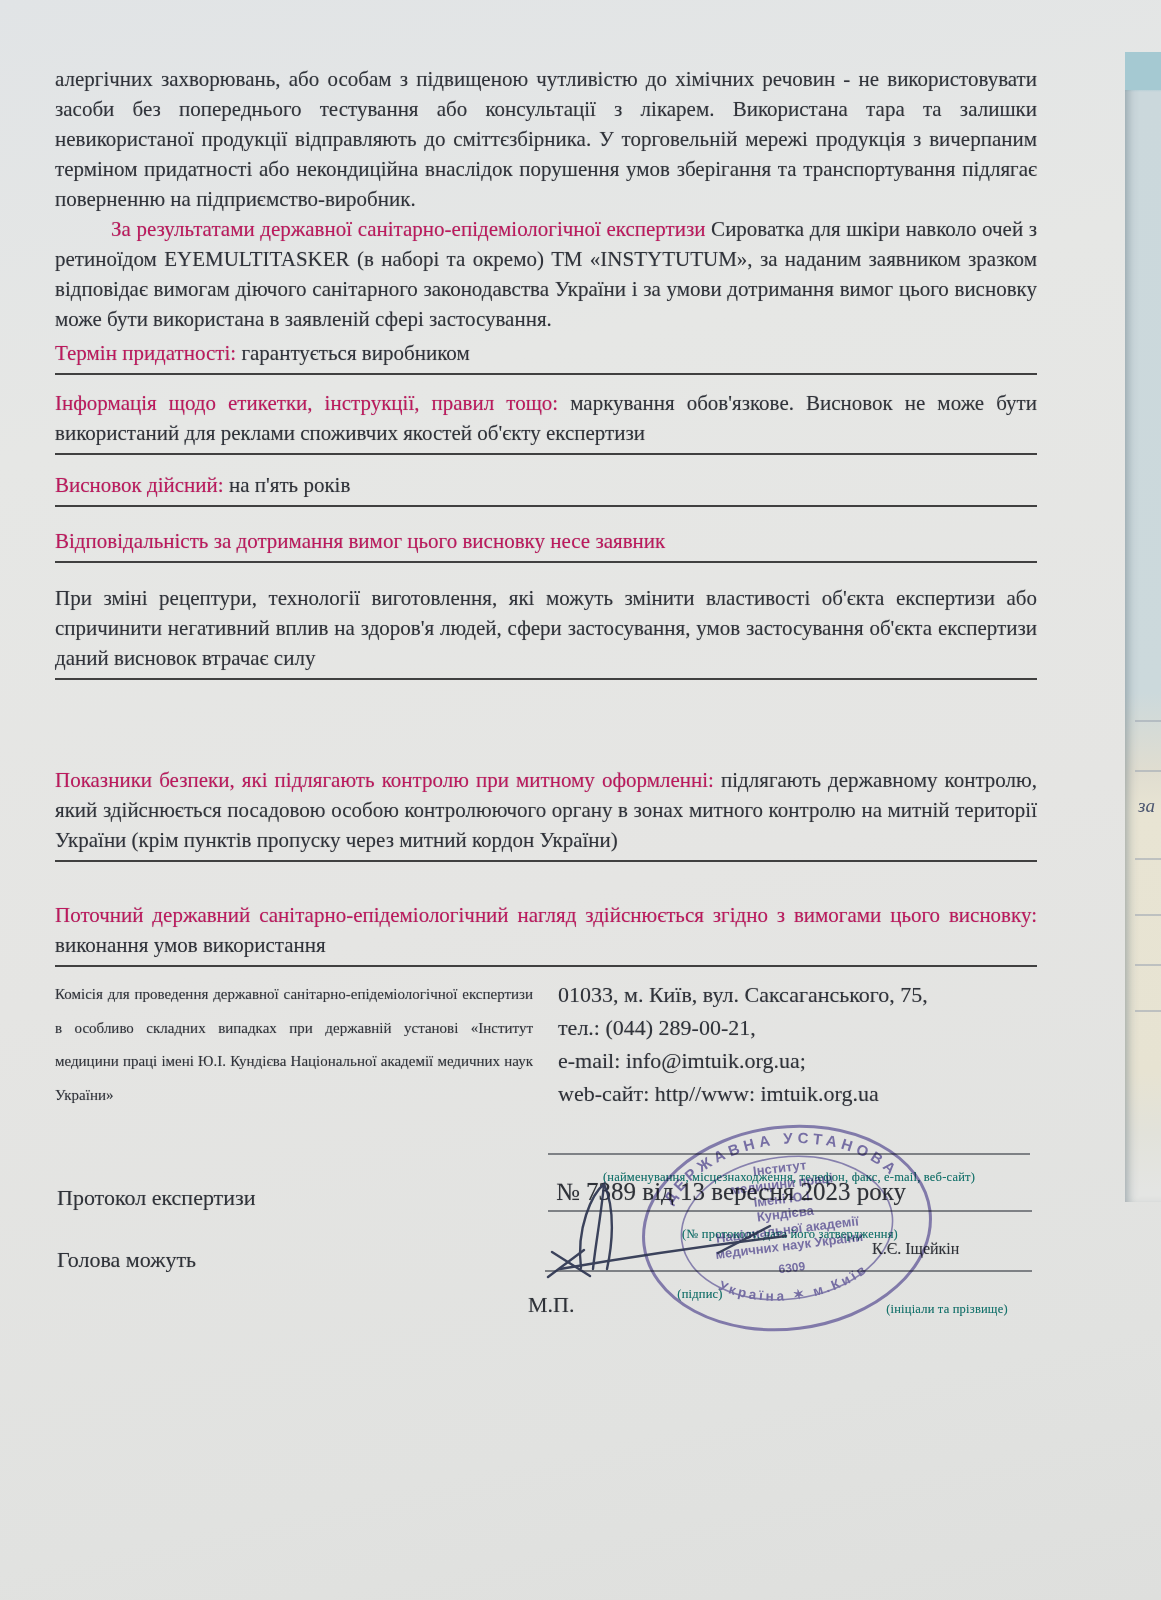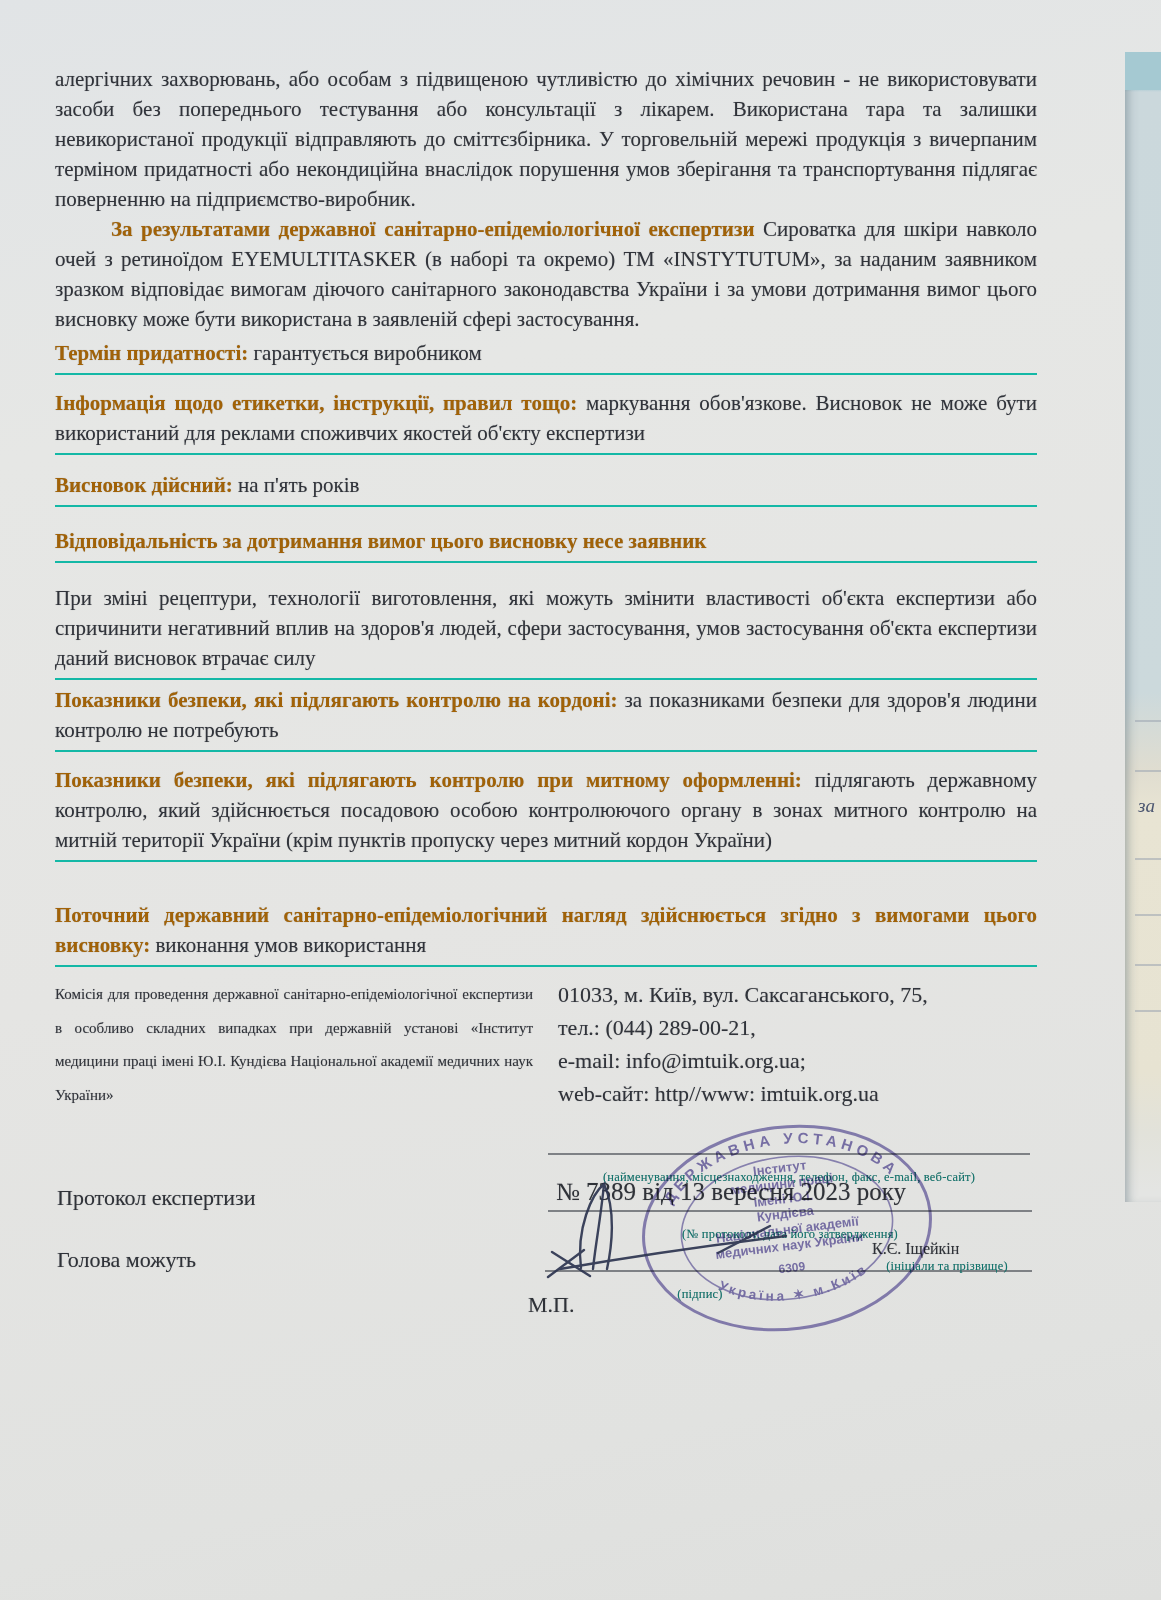--- a/index.html
+++ b/index.html
@@ -11,22 +11,22 @@
   .photo{position:absolute;inset:0;}
   
   .edge-strip{position:absolute;top:52px;right:0;width:36px;height:1150px;
     background:linear-gradient(180deg,#a7cad2 0,#a7cad2 36px,#cbd8dc 40px,#ccd9dc 640px,#e0ddd0 720px,#e8e4d3 760px,#e7e3d2 1020px,#e2e2da 1080px,#e4e5e3 1140px);
     box-shadow:inset 8px 0 10px -5px rgba(96,116,126,.5);}
   .edge-line{position:absolute;right:0;width:26px;height:2px;background:#9aa4b0;opacity:.55;}
   .edge-note{position:absolute;right:6px;font-family:"Liberation Serif",serif;font-size:19px;color:#4a5570;font-style:italic;}
   
   .doc{position:absolute;left:55px;width:982px;color:#30333a;font-size:21px;line-height:30px;text-align:justify;
     text-shadow:0 0 1px rgba(48,51,58,.35);}
-  .doc b,.lbl{font-weight:700;color:#a16207;}
-  .rule{border-bottom:2px solid #14b8a6;padding-bottom:5px;}
+  .doc b,.lbl{font-weight:400;color:#be185d;}
+  .rule{border-bottom:2px solid #404040;padding-bottom:5px;}
   .indent{text-indent:56px;}
   
   .col-left{position:absolute;left:55px;top:978px;width:478px;font-size:15px;line-height:33.5px;text-align:justify;color:#30333a;text-shadow:0 0 1px rgba(48,51,58,.35);}
   .col-right{position:absolute;left:558px;top:978px;width:480px;font-size:22px;line-height:33px;color:#30333a;text-shadow:0 0 1px rgba(48,51,58,.35);}
   
   .hr{position:absolute;height:2px;background:#7e8185;}
   .cap{position:absolute;font-size:12.5px;color:#0f766e;text-align:center;letter-spacing:.2px;text-shadow:0 0 .5px rgba(60,63,69,.4);margin-top:12px;}
   .fld{position:absolute;color:#2f3238;text-shadow:0 0 1px rgba(47,50,56,.35);}
   
   .stamp{position:absolute;left:632px;top:1116px;mix-blend-mode:multiply;opacity:.85;}
@@ -55,21 +55,20 @@
   <div class="doc rule" style="top:338px"><span class="lbl">Термін придатності:</span><span> гарантується виробником</span></div>
 
   <div class="doc rule" style="top:388px"><span class="lbl">Інформація щодо етикетки, інструкції, правил тощо:</span><span> маркування обов'язкове. Висновок не може бути використаний для реклами споживчих якостей об'єкту експертизи</span></div>
 
   <div class="doc rule" style="top:470px"><span class="lbl">Висновок дійсний:</span><span> на п'ять років</span></div>
 
   <div class="doc rule" style="top:526px"><span class="lbl">Відповідальність за дотримання вимог цього висновку несе заявник</span></div>
 
   <div class="doc rule" style="top:583px"><span>При зміні рецептури, технології виготовлення, які можуть змінити властивості об'єкта експертизи або спричинити негативний вплив на здоров'я людей, сфери застосування, умов застосування об'єкта експертизи даний висновок втрачає силу</span></div>
 
-  <div class="doc rule" style="top:685px"><span class="lbl">Показники безпеки, які підлягають контролю на кордоні:</span><span> за показниками безпеки для здоров'я людини контролю не потребують</span></div>
 
   <div class="doc rule" style="top:765px"><span class="lbl">Показники безпеки, які підлягають контролю при митному оформленні:</span><span> підлягають державному контролю, який здійснюється посадовою особою контролюючого органу в зонах митного контролю на митній території України (крім пунктів пропуску через митний кордон України)</span></div>
 
   <div class="doc rule" style="top:900px"><span class="lbl">Поточний державний санітарно-епідеміологічний нагляд здійснюється згідно з вимогами цього висновку:</span><span> виконання умов використання</span></div>
 
   <div class="col-left">Комісія для проведення державної санітарно-епідеміологічної експертизи в особливо складних випадках при державній установі «Інститут медицини праці імені Ю.І. Кундієва Національної академії медичних наук України»</div>
   <div class="col-right">
     <div>01033, м. Київ, вул. Саксаганського, 75,</div>
     <div>тел.: (044) 289-00-21,</div>
     <div>e-mail: info@imtuik.org.ua;</div>
@@ -81,21 +80,21 @@
 
   <div class="fld" style="left:57px;top:1185px;font-size:22px">Протокол експертизи</div>
   <div class="fld" style="left:556px;top:1178px;font-size:25px">№ 7389 від 13 вересня 2023 року</div>
   <div class="hr" style="left:548px;top:1210px;width:484px"></div>
   <div class="cap" style="left:548px;top:1215px;width:484px">(№ протоколу, дата його затвердження)</div>
 
   <div class="fld" style="left:57px;top:1247px;font-size:22px">Голова можуть</div>
   <div class="fld" style="left:872px;top:1240px;font-size:16px">К.Є. Іщейкін</div>
   <div class="hr" style="left:545px;top:1270px;width:487px"></div>
   <div class="cap" style="left:585px;top:1275px;width:230px">(підпис)</div>
-  <div class="cap" style="left:858px;top:1247px;width:178px">(ініціали та прізвище)</div>
+  <div class="cap" style="left:858px;top:1290px;width:178px">(ініціали та прізвище)</div>
 
   <div class="fld" style="left:528px;top:1292px;font-size:22px">М.П.</div>
 
   <svg class="stamp" width="310" height="228" viewBox="0 0 310 228">
     <g transform="rotate(-7 155 112)" stroke="#6f64ad" fill="none">
       <ellipse cx="155" cy="112" rx="144" ry="101" stroke-width="3" opacity=".9"></ellipse>
       <ellipse cx="155" cy="112" rx="106" ry="71" stroke-width="1.6" opacity=".85"></ellipse>
       <path id="arcTop" d="M 31 112 A 124 84 0 0 1 279 112" stroke="none"></path>
       <path id="arcBot" d="M 45 112 A 110 72 0 0 0 265 112" stroke="none"></path>
       <text font-size="15" font-weight="700" letter-spacing="4.5" stroke="none">

